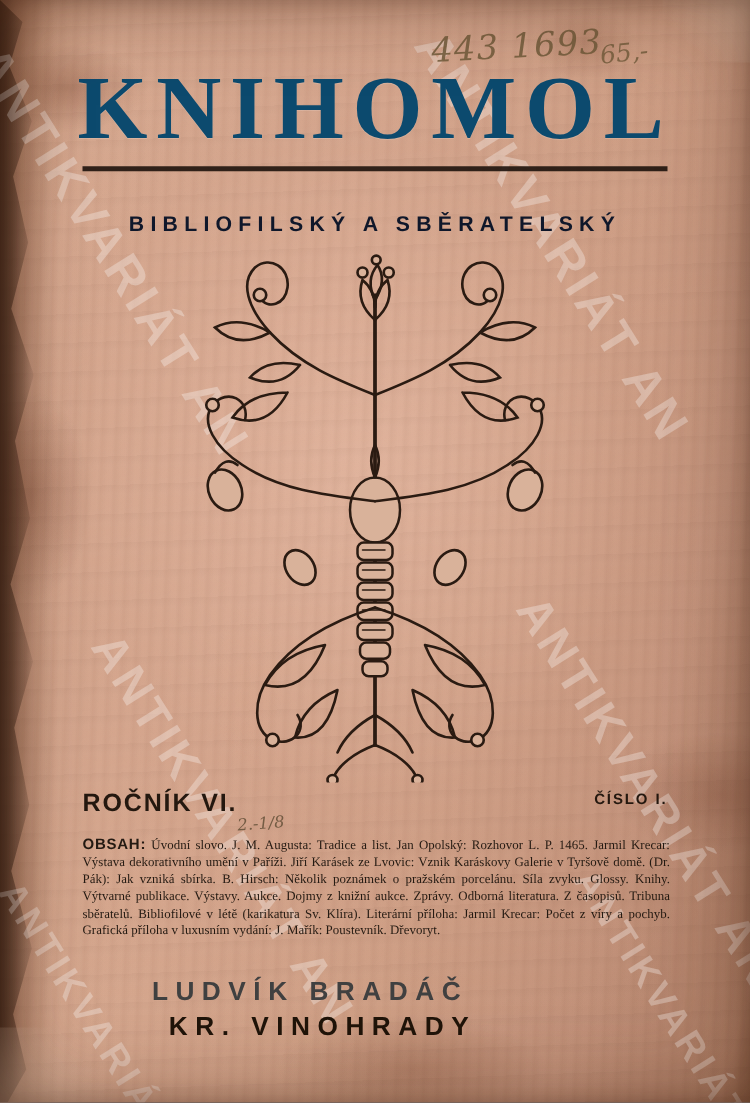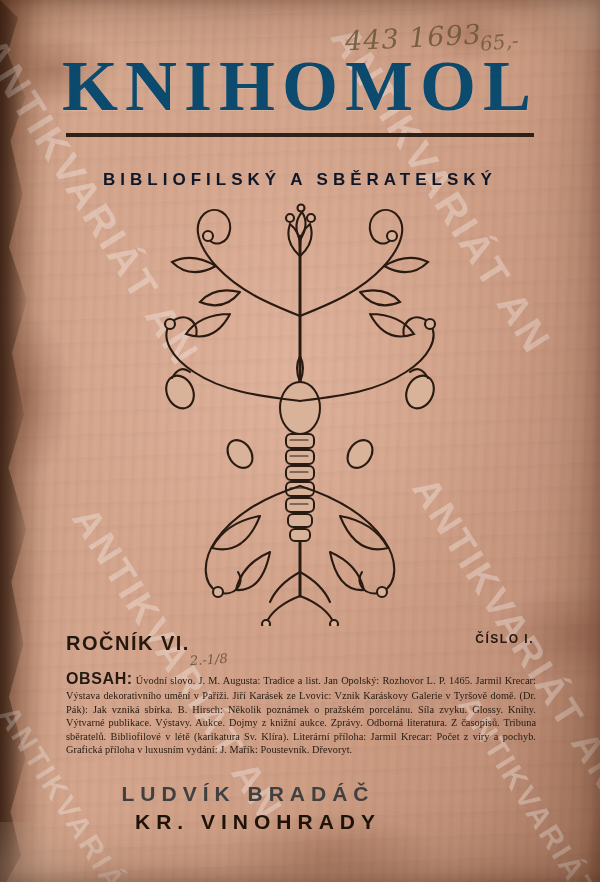--- a/index.html
+++ b/index.html
@@ -218,21 +218,21 @@
     font-family: "Liberation Serif", serif;
     font-size: 10.3px;
     line-height: 1.32;
     text-align: justify;
     color: #241a12;
     letter-spacing: 0.05px;
   }
   .contents .lbl {
     font-family: "Liberation Sans", sans-serif;
     font-weight: 700;
-    font-size: 16px;
+    font-size: 12px;
     letter-spacing: 0.6px;
   }
 
   
   .imprint1 {
     position: absolute;
     top: 782px; left: 0; width: 496px;
     text-align: center;
     font-family: "Liberation Sans", sans-serif;
     font-size: 21px;

